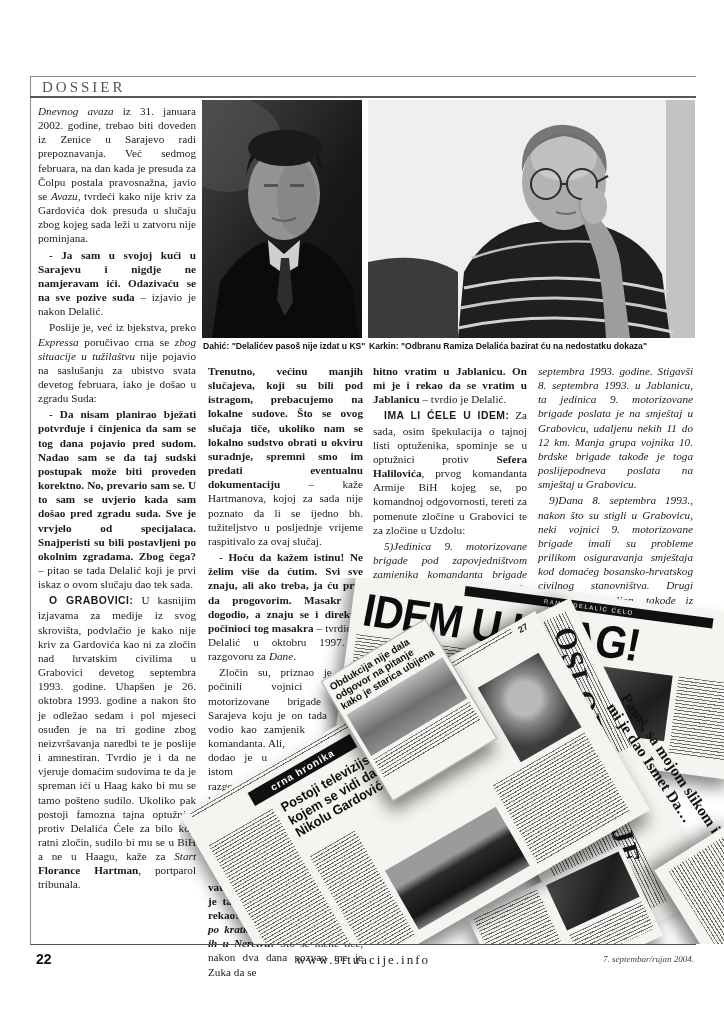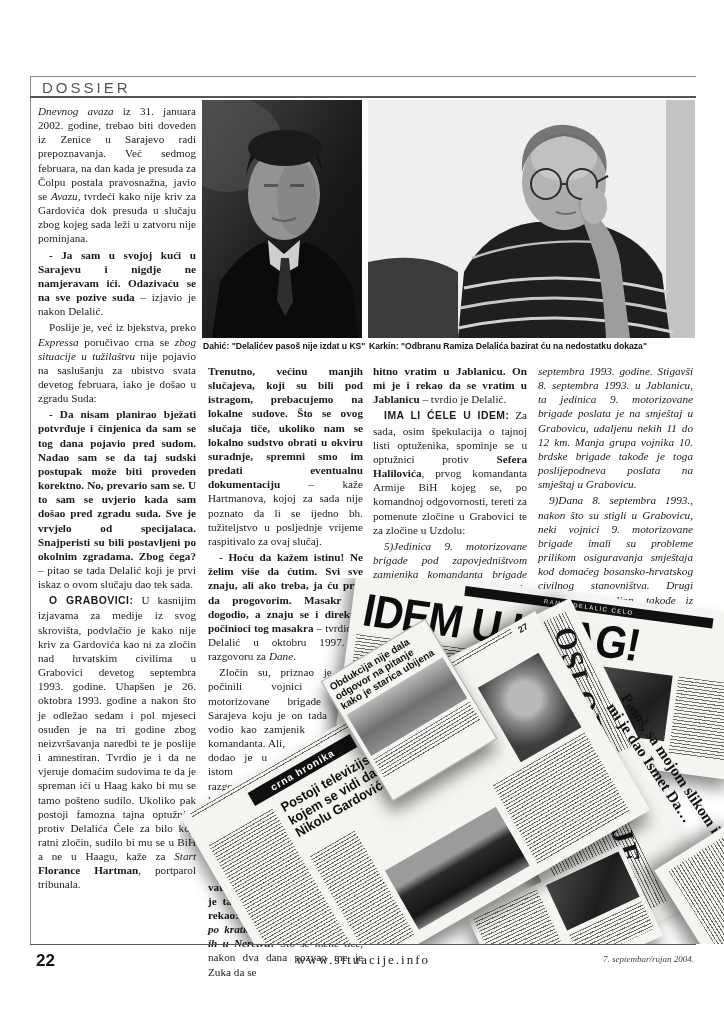--- a/index.html
+++ b/index.html
@@ -4,21 +4,21 @@
 <style>
   html,body{margin:0;padding:0;background:#e9e9e9;}
   .page{position:relative;width:724px;height:1024px;background:#ffffff;overflow:hidden;
         font-family:"Liberation Serif","DejaVu Serif",serif;color:#1a1a1a;}
   
   .rule{position:absolute;background:#8a8a8a;}
   .rule.top{left:30px;top:76px;width:666px;height:1px;}
   .rule.left{left:30px;top:76px;width:1px;height:869px;}
   .rule.head{left:30px;top:96px;width:666px;height:2px;background:#555;}
   .rule.foot{left:30px;top:944px;width:666px;height:1px;background:#555;}
-  .section-title{position:absolute;left:42px;top:79px;font-family:Liberation Sans, sans-serif;
+  .section-title{position:absolute;left:42px;top:79px;font-family:Liberation Serif, serif;
         font-size:15px;letter-spacing:3px;color:#555;}
   
   .photo{position:absolute;top:100px;overflow:hidden;background:#222;}
   .photo.p1{left:202px;width:160px;height:238px;}
   .photo.p2{left:368px;width:327px;height:238px;background:#ededed;}
   .caption{position:absolute;top:341px;font-family:"Liberation Sans",sans-serif;
         font-size:8.6px;font-weight:bold;color:#111;white-space:nowrap;}
   .caption.c1{left:203px;}
   .caption.c2{left:369px;}
   
@@ -31,21 +31,21 @@
   .col p.noind{text-indent:0;}
   .col p.tail{text-align:right;margin-left:56px;text-indent:0;}
   .seg-n{}
   .seg-b{font-weight:bold;}
   .seg-i{font-style:italic;}
   .seg-bi{font-weight:bold;font-style:italic;}
   .seg-h{font-family:"Liberation Sans",sans-serif;font-weight:bold;font-size:10.4px;letter-spacing:.5px;}
   .fr{float:right;clear:right;height:15px;}
   
   .pageno{position:absolute;left:36px;top:951px;font-family:"Liberation Sans",sans-serif;
-        font-size:17px;font-weight:bold;color:#111;}
+        font-size:14px;font-weight:bold;color:#111;}
   .site{position:absolute;left:30px;top:952px;width:666px;text-align:center;
         font-size:13px;letter-spacing:2px;color:#222;}
   .date{position:absolute;right:30px;top:954px;font-size:9px;font-style:italic;color:#444;}
   
   .collage{position:absolute;left:180px;top:578px;width:544px;height:366px;overflow:hidden;}
   .clip{position:absolute;background:#f5f4f0;box-shadow:-6px 10px 16px rgba(0,0,0,.45);}
   .ft{background:repeating-linear-gradient(180deg,#6d6d6d 0,#6d6d6d 1px,transparent 1px,transparent 3.3px);}
   .ph{background:linear-gradient(135deg,#4a4a4a,#1d1d1d 60%,#3a3a3a);}
   
   .sheetA{left:165px;top:12px;width:400px;height:165px;transform:rotate(7.5deg);z-index:1;}

